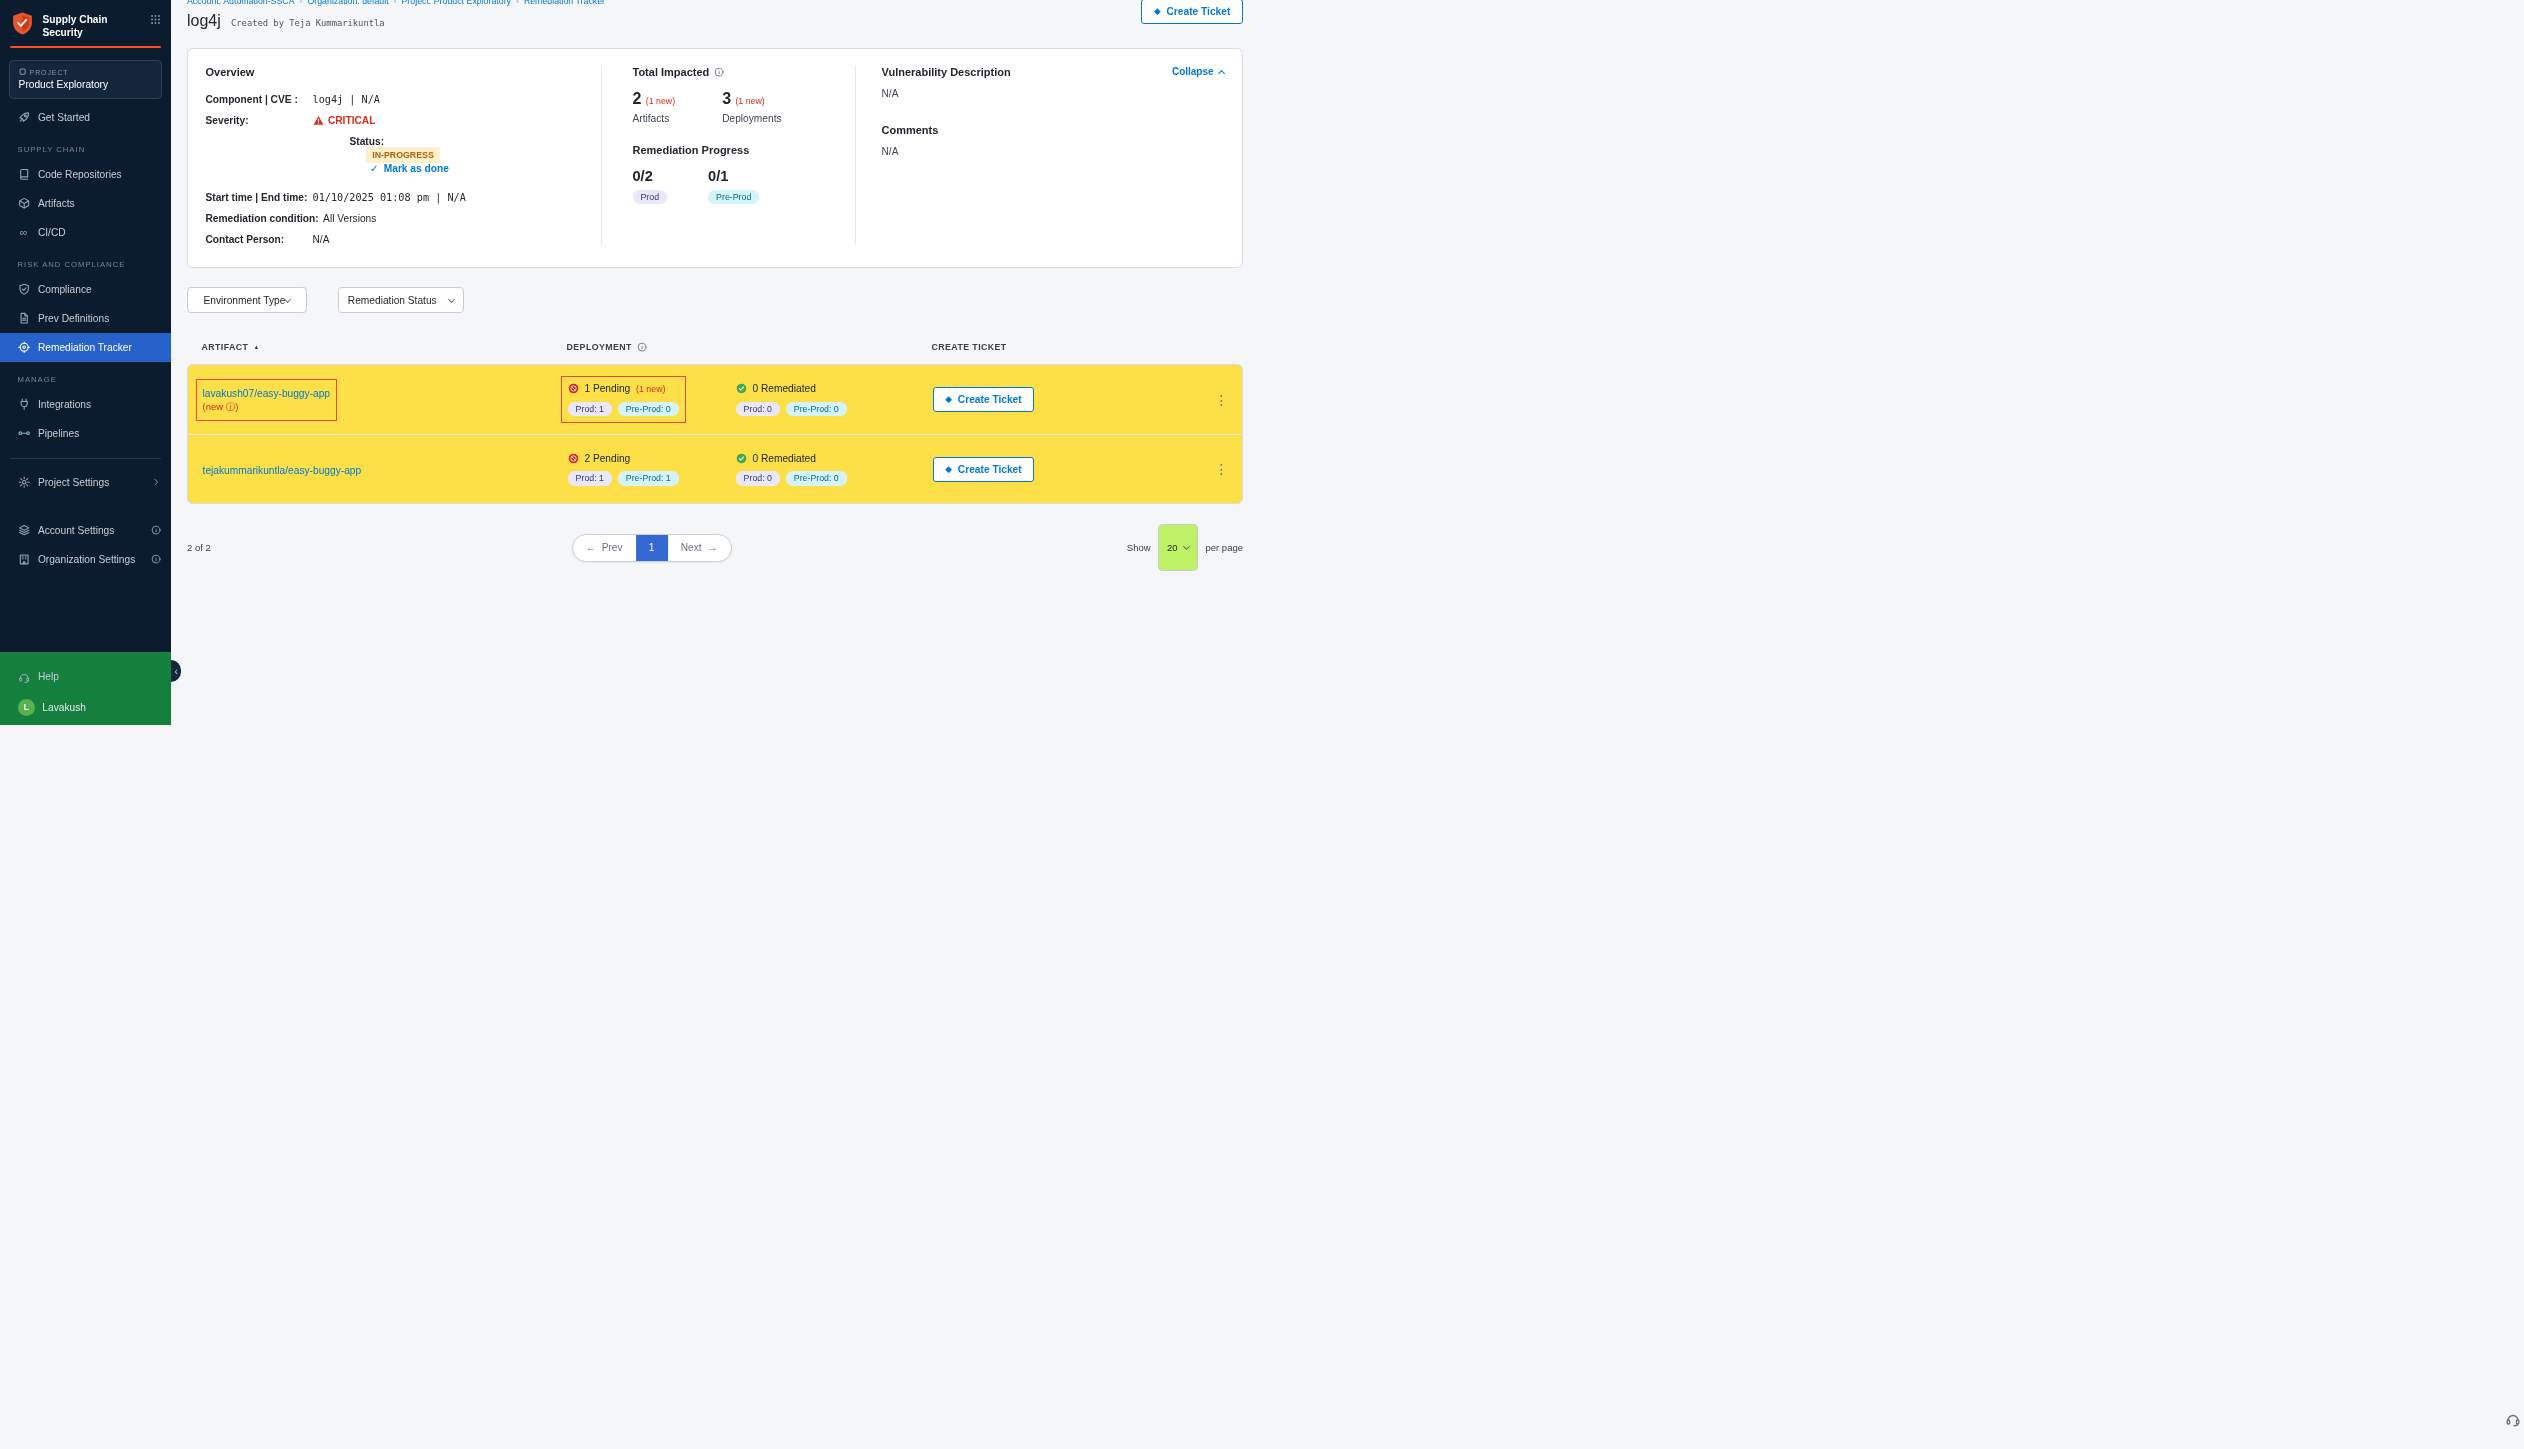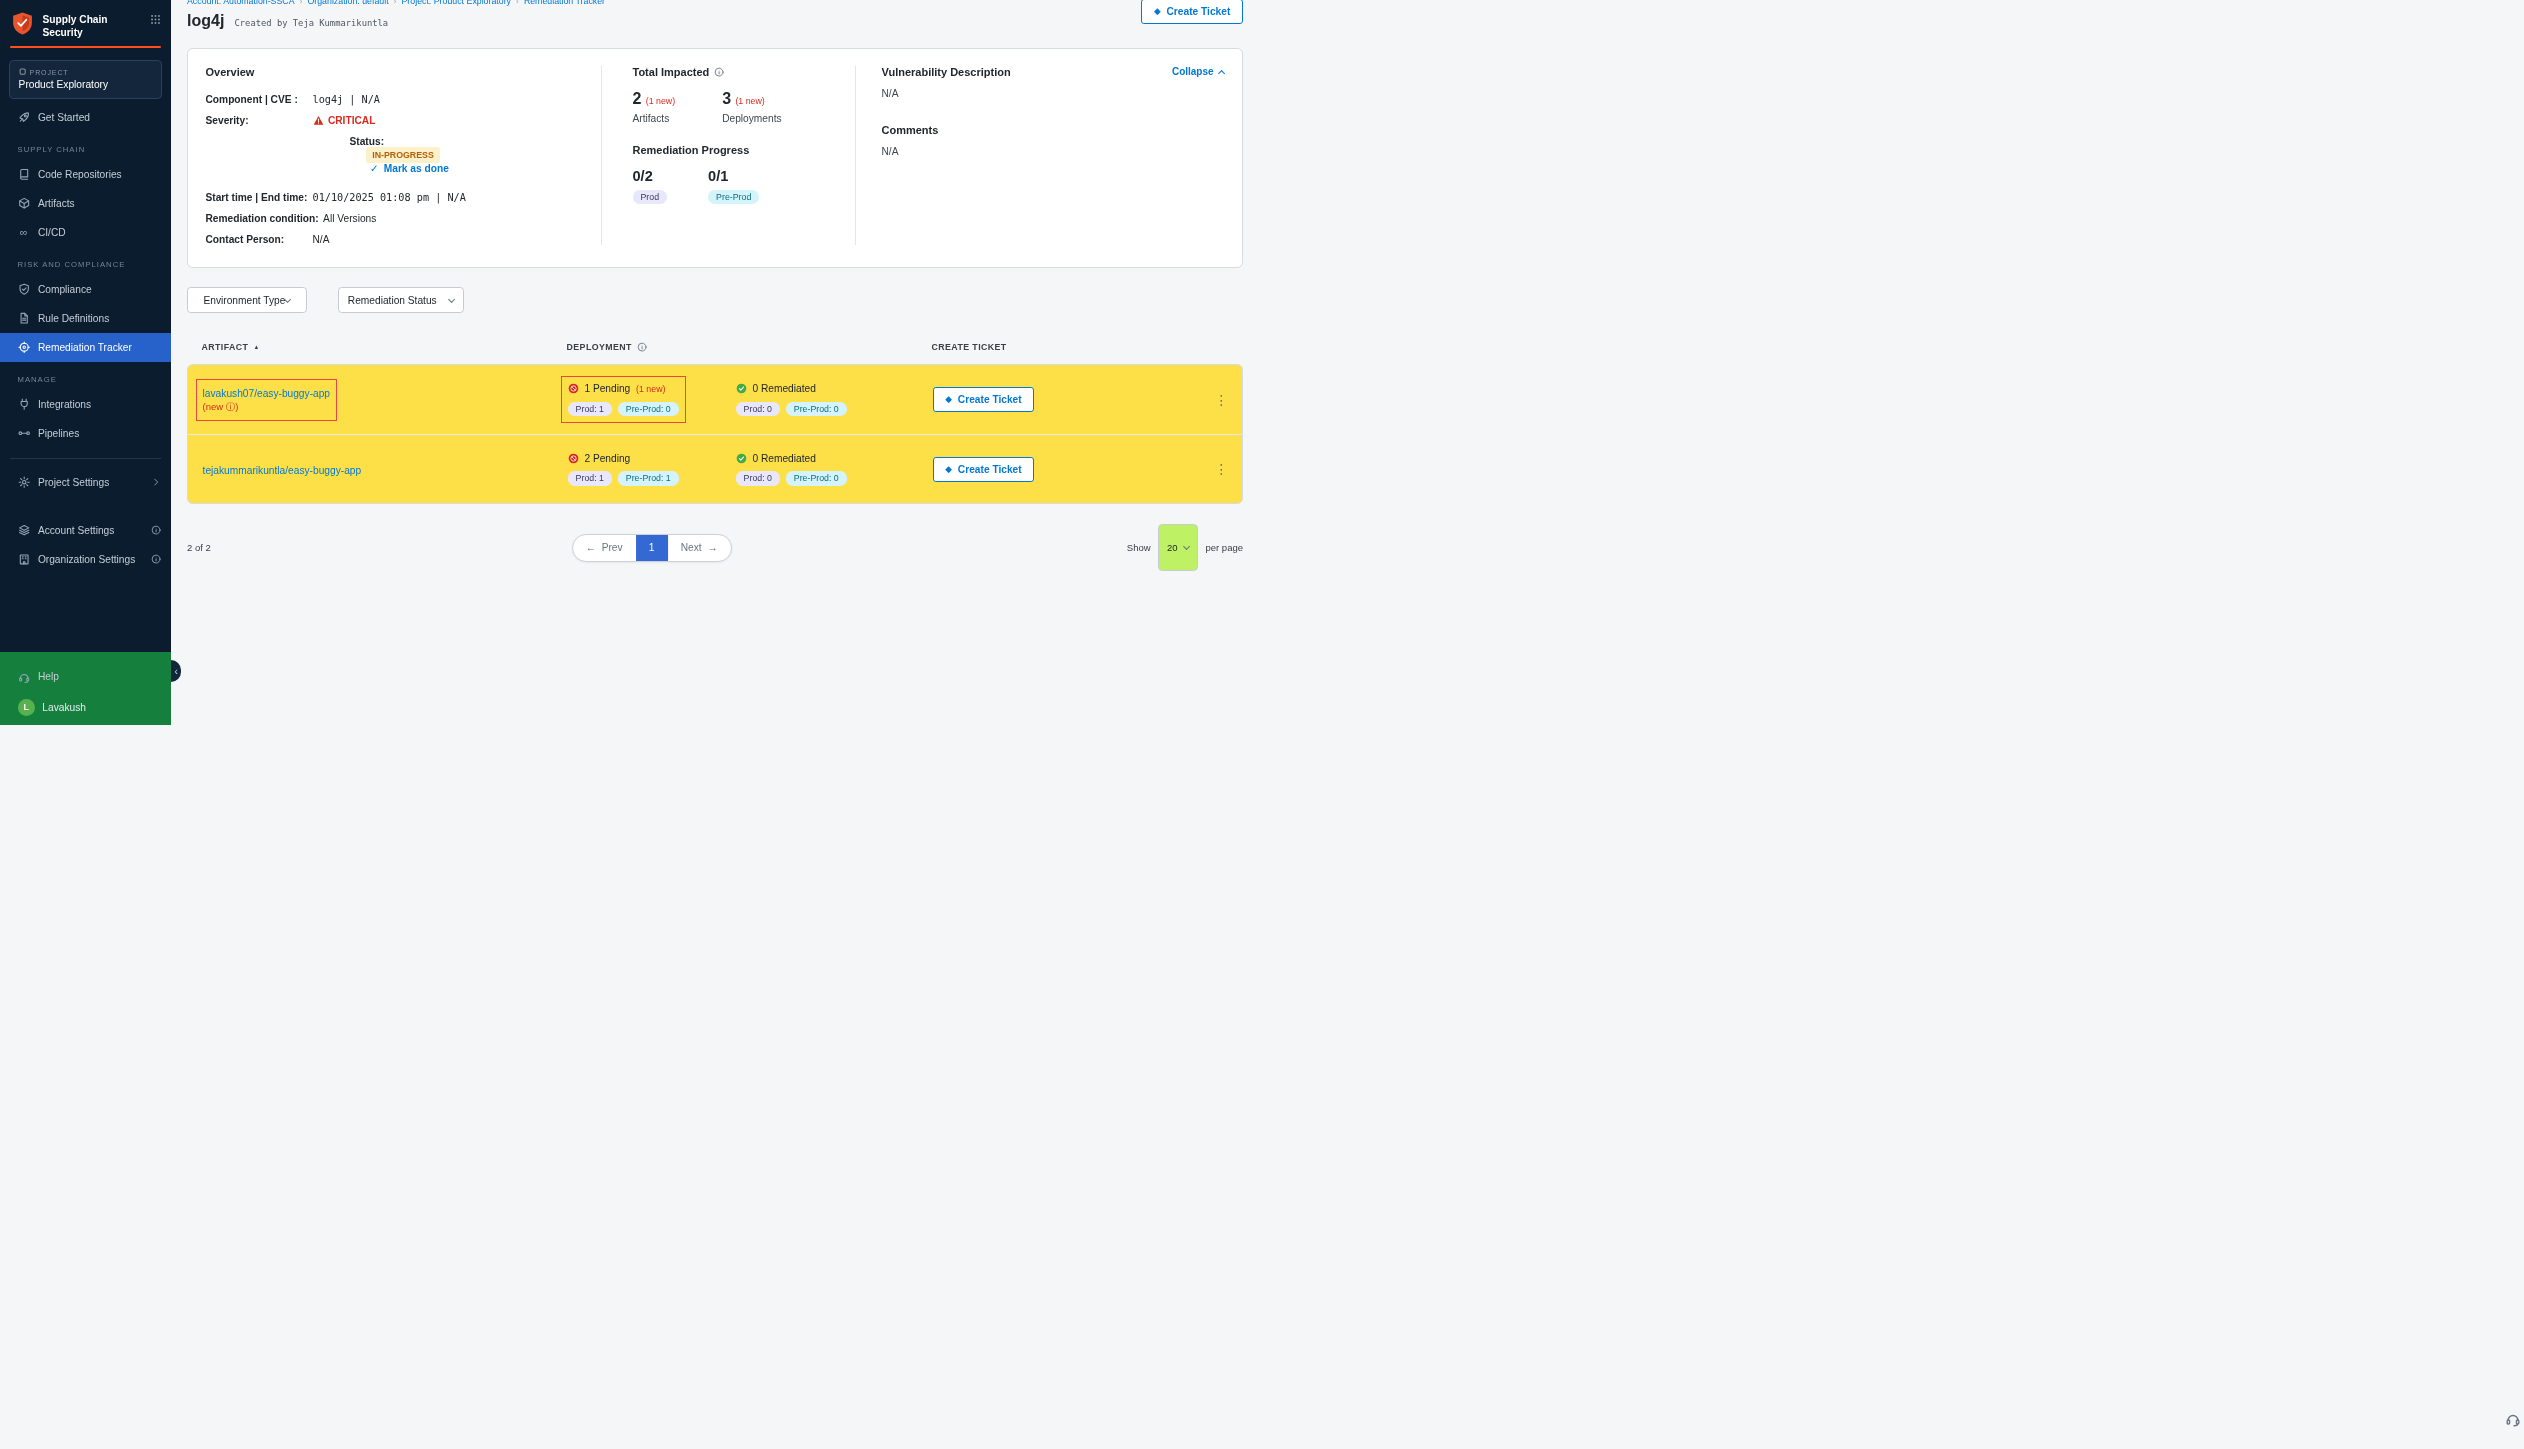--- a/index.html
+++ b/index.html
@@ -42,21 +42,21 @@
   .collapse-handle { position:fixed; left:171px; top:660px; width:10.2px; height:22px; background:#12273c;
     border-radius:0 11px 11px 0; color:#cdd6df; display:flex; align-items:center; justify-content:center;
     font-size:10.2px; cursor:pointer; z-index:11; }
 
   
   .main { margin-left:171px; width:1091px; height:725px; position:relative; padding:0 19px 0 16px; }
   .breadcrumb { font-size:8.8px; margin-top:-3.7px; white-space:nowrap; overflow:hidden; }
   .breadcrumb a { color:#0278d5; text-decoration:none; cursor:pointer; }
   .breadcrumb .sep { color:#9aa3ad; margin:0 5.1px; font-size:8px; }
   .title-row { display:flex; align-items:baseline; gap:10.2px; margin-top:5.8px; }
-  .page-title { font-size:16px; font-weight:700; color:#22272d; }
+  .page-title { font-size:16px; font-weight:400; color:#22272d; }
   .created-by { font-size:8.8px; color:#4f5662; }
   .btn-blue-outline { display:inline-flex; align-items:center; gap:5.8px; background:#fff; border:0.7px solid #0278d5;
     color:#0278d5; font-weight:700; font-size:10.2px; border-radius:2.9px; padding:5.8px 11.7px; cursor:pointer; font-family:inherit; }
   .diamond { font-size:8.8px; line-height:1; }
   .top-create { position:absolute; top:2.9px; right:19px; }
 
   
   .overview-card { position:relative; margin-top:17.5px; background:#fff; border:0.7px solid #d7dbe2; border-radius:5.8px;
     display:grid; grid-template-columns:395px 254px 1fr; padding:17.5px 17.5px 22px; min-height:187px; }
   .card-h { font-size:11px; font-weight:700; color:#22272d; display:flex; align-items:center; gap:5.1px; }
@@ -210,21 +210,21 @@
       <path d="M8 1.6 13.4 3.6v3.9c0 3.3-2.2 5.7-5.4 6.9-3.2-1.2-5.4-3.6-5.4-6.9V3.6z"></path>
         <path d="m5.6 7.8 1.8 1.8 3-3.4"></path>
     </svg>
     <span>Compliance</span>
   </div>
   <div class="nav-item">
     <svg class="i" viewBox="0 0 16 16">
       <path d="M4 1.8h4.8L12 5v9.2H4z"></path>
         <path d="M8.8 1.8V5H12M6 8h4M6 10.5h4"></path>
     </svg>
-    <span>Rule Definitions</span>
+    <span>Prev Definitions</span>
   </div>
   <div class="nav-item active">
     <svg class="i" viewBox="0 0 16 16">
       <circle cx="8" cy="8" r="5.2"></circle>
         <circle cx="8" cy="8" r="1.6"></circle>
         <path d="M8 1.2v2M8 12.8v2M1.2 8h2M12.8 8h2"></path>
     </svg>
     <span>Remediation Tracker</span>
   </div>
 

